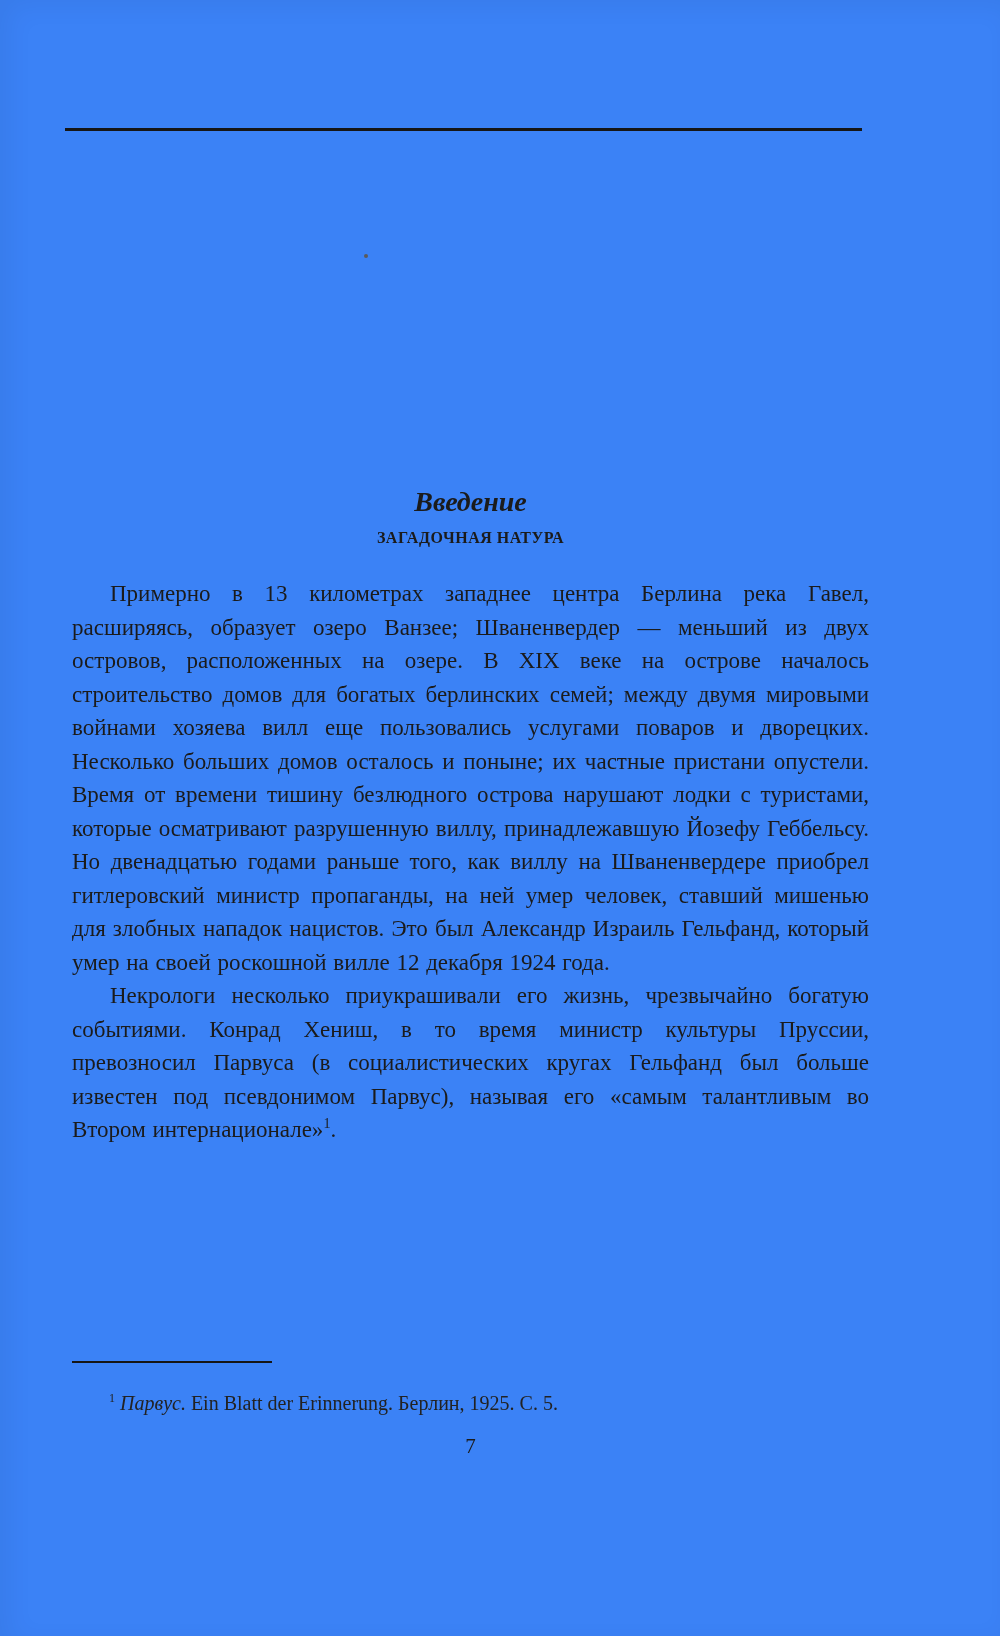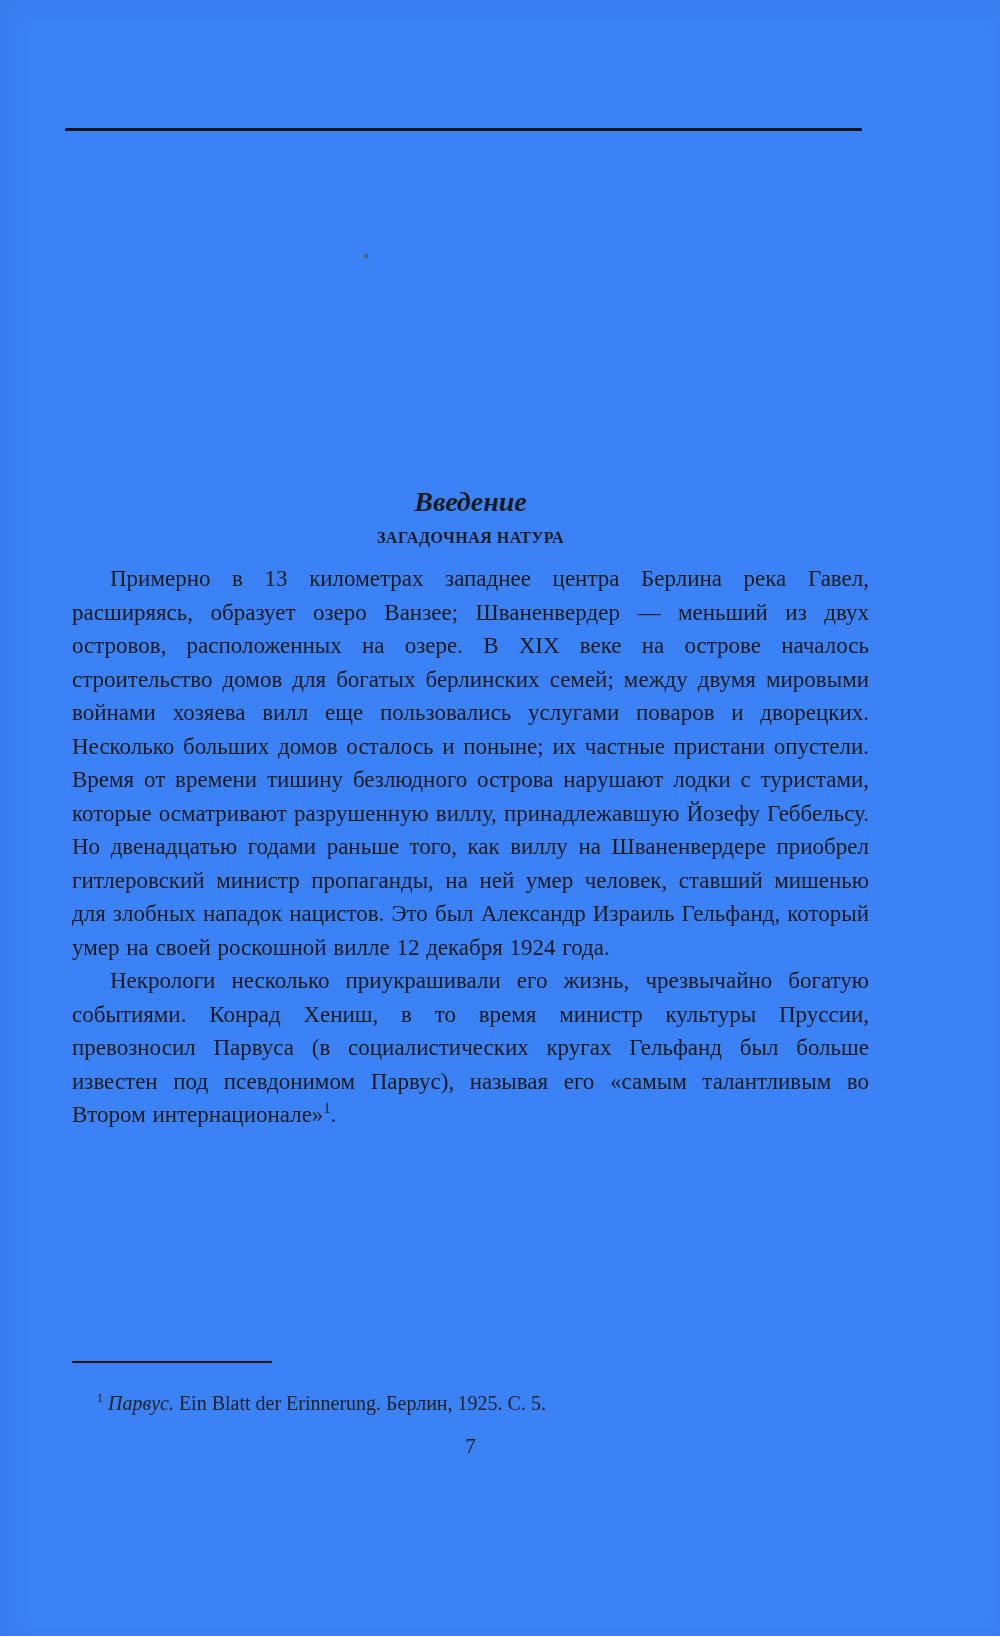--- a/index.html
+++ b/index.html
@@ -51,21 +51,21 @@
   .chapter-heading {
     margin: 10px 0 0 0;
     text-align: center;
     font-weight: bold;
     font-style: normal;
     font-size: 16px;
     line-height: 1.2;
     letter-spacing: 0.5px;
   }
   .body-text {
-    margin-top: 15px;
+    margin-top: 30px;
   }
   .body-par {
     margin: 0;
     font-size: 23px;
     line-height: 33.5px;
     text-align: justify;
     text-indent: 38px;
     word-spacing: 1px;
   }
   .body-par sup {
@@ -75,21 +75,21 @@
   .footnote-rule {
     position: absolute;
     left: 72px;
     top: 1361px;
     width: 200px;
     height: 2px;
     background: #161616;
   }
   .footnote {
     position: absolute;
-    left: 64px;
+    left: 76px;
     top: 1390px;
     width: 797px;
     font-size: 20px;
     line-height: 1.3;
     text-indent: 33px;
     color: #222222;
   }
   .footnote sup {
     font-size: 12px;
     line-height: 0;

